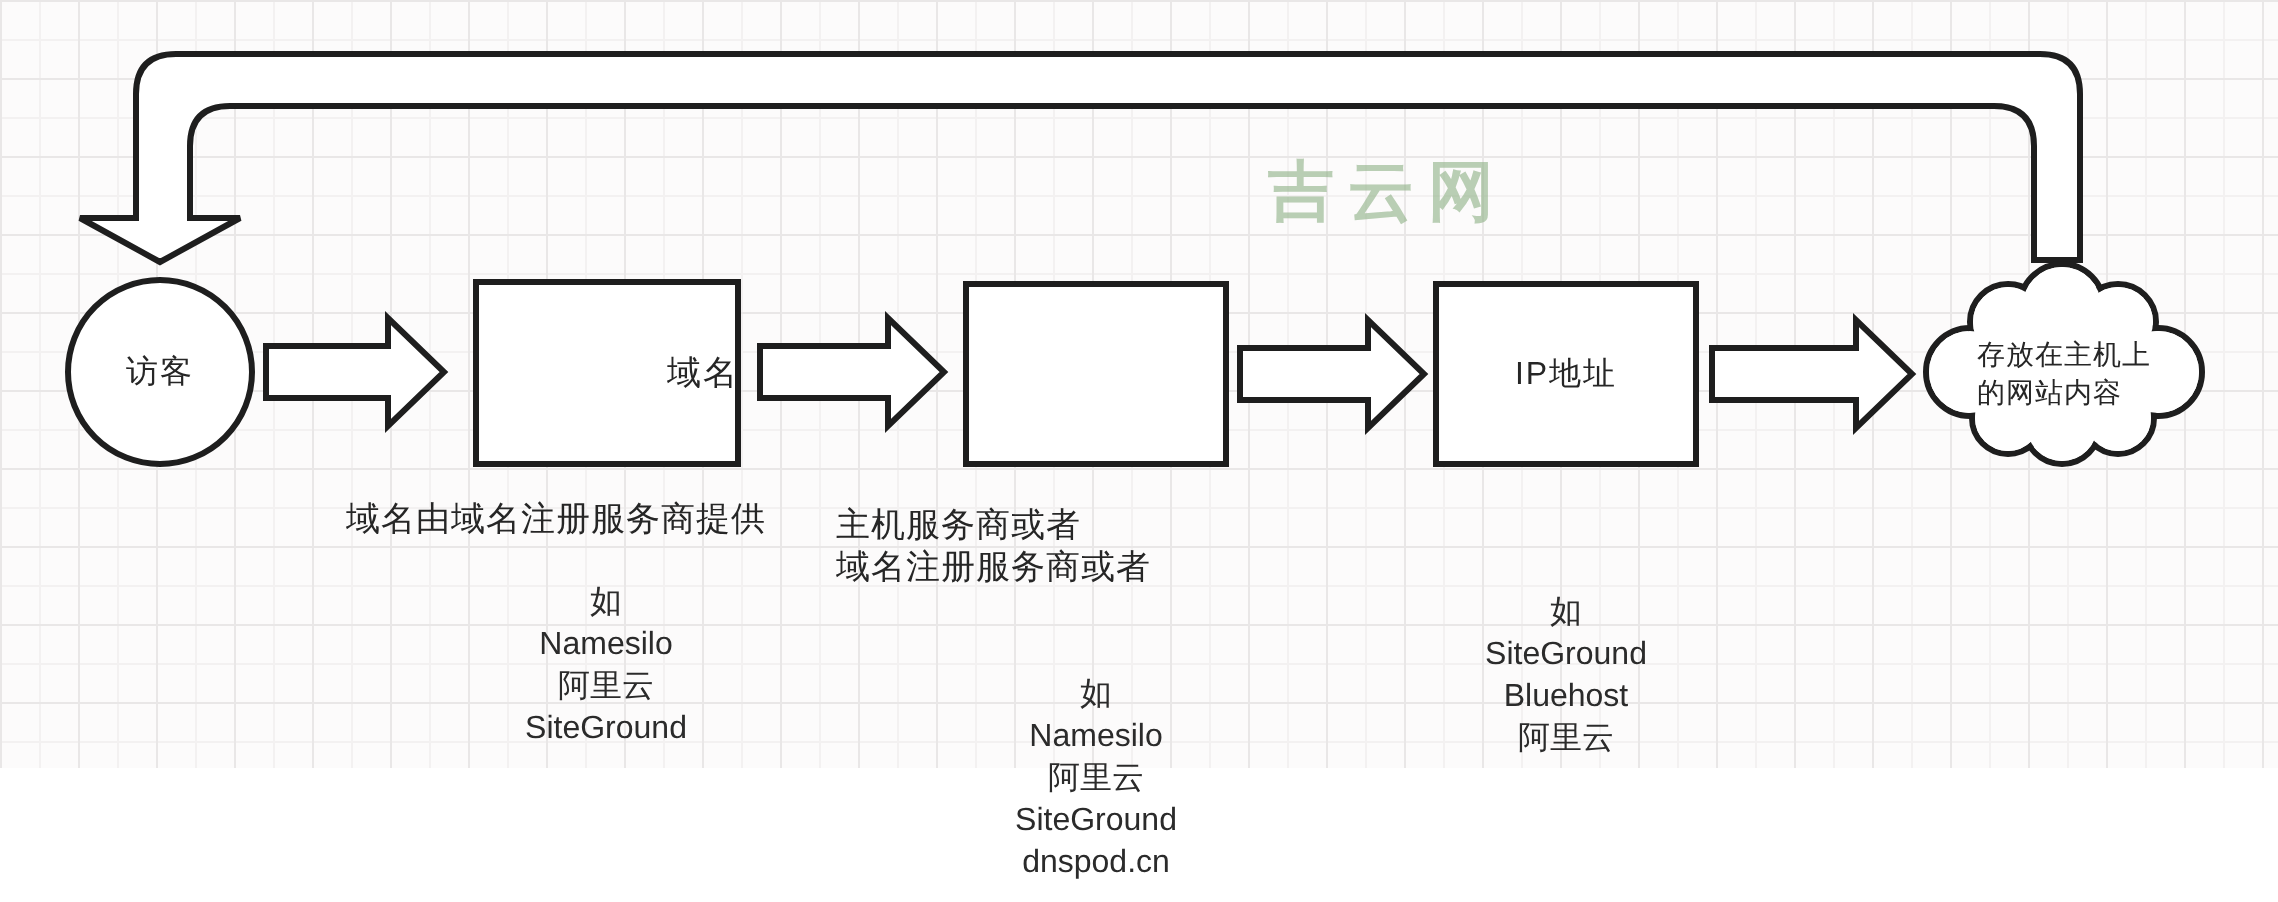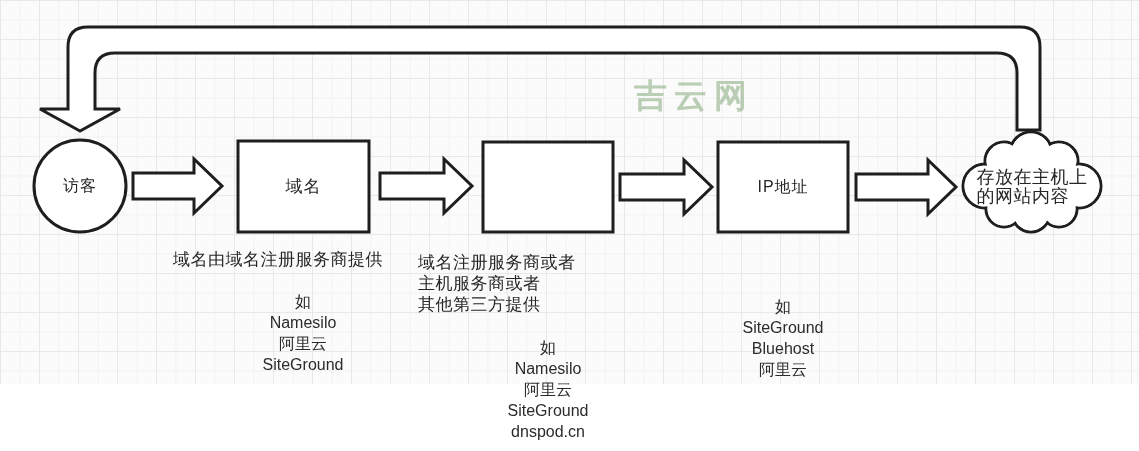--- a/index.html
+++ b/index.html
@@ -30,22 +30,22 @@
 
   .label {
     position: absolute;
     display: flex;
     align-items: center;
     justify-content: center;
     text-align: left;
     color: #262626;
   }
   .node-label { font-size: 16px; letter-spacing: 1px; }
-  .node-label.domain { font-size: 17px; }
-  .cloud-label { font-size: 18px; line-height: 19px; letter-spacing: 0.5px; }
+  .node-label.domain { font-size: 17px; margin-left: 48px; }
+  .cloud-label { font-size: 14px; line-height: 19px; letter-spacing: 0.5px; }
 
   .caption {
     position: absolute;
     text-align: left;
     color: #262626;
     font-size: 17px;
     line-height: 21px;
     font-weight: 500;
     letter-spacing: 0.5px;
   }
@@ -127,23 +127,22 @@
     <span>域名由域名注册服务商提供</span>
   </div>
   <div class="example-list" style="left:173px; top:291px; width:260px;">
     <span>如</span>
     <span>Namesilo</span>
     <span>阿里云</span>
     <span>SiteGround</span>
   </div>
 
   <div class="caption" style="left:418px; top:252px; width:260px;">
+    <span>主机服务商或者</span>
     <span>域名注册服务商或者</span>
-    <span>主机服务商或者</span>
-    <span>其他第三方提供</span>
   </div>
   <div class="example-list" style="left:418px; top:337px; width:260px;">
     <span>如</span>
     <span>Namesilo</span>
     <span>阿里云</span>
     <span>SiteGround</span>
     <span>dnspod.cn</span>
   </div>
 
   <div class="example-list" style="left:663px; top:296px; width:240px;">

